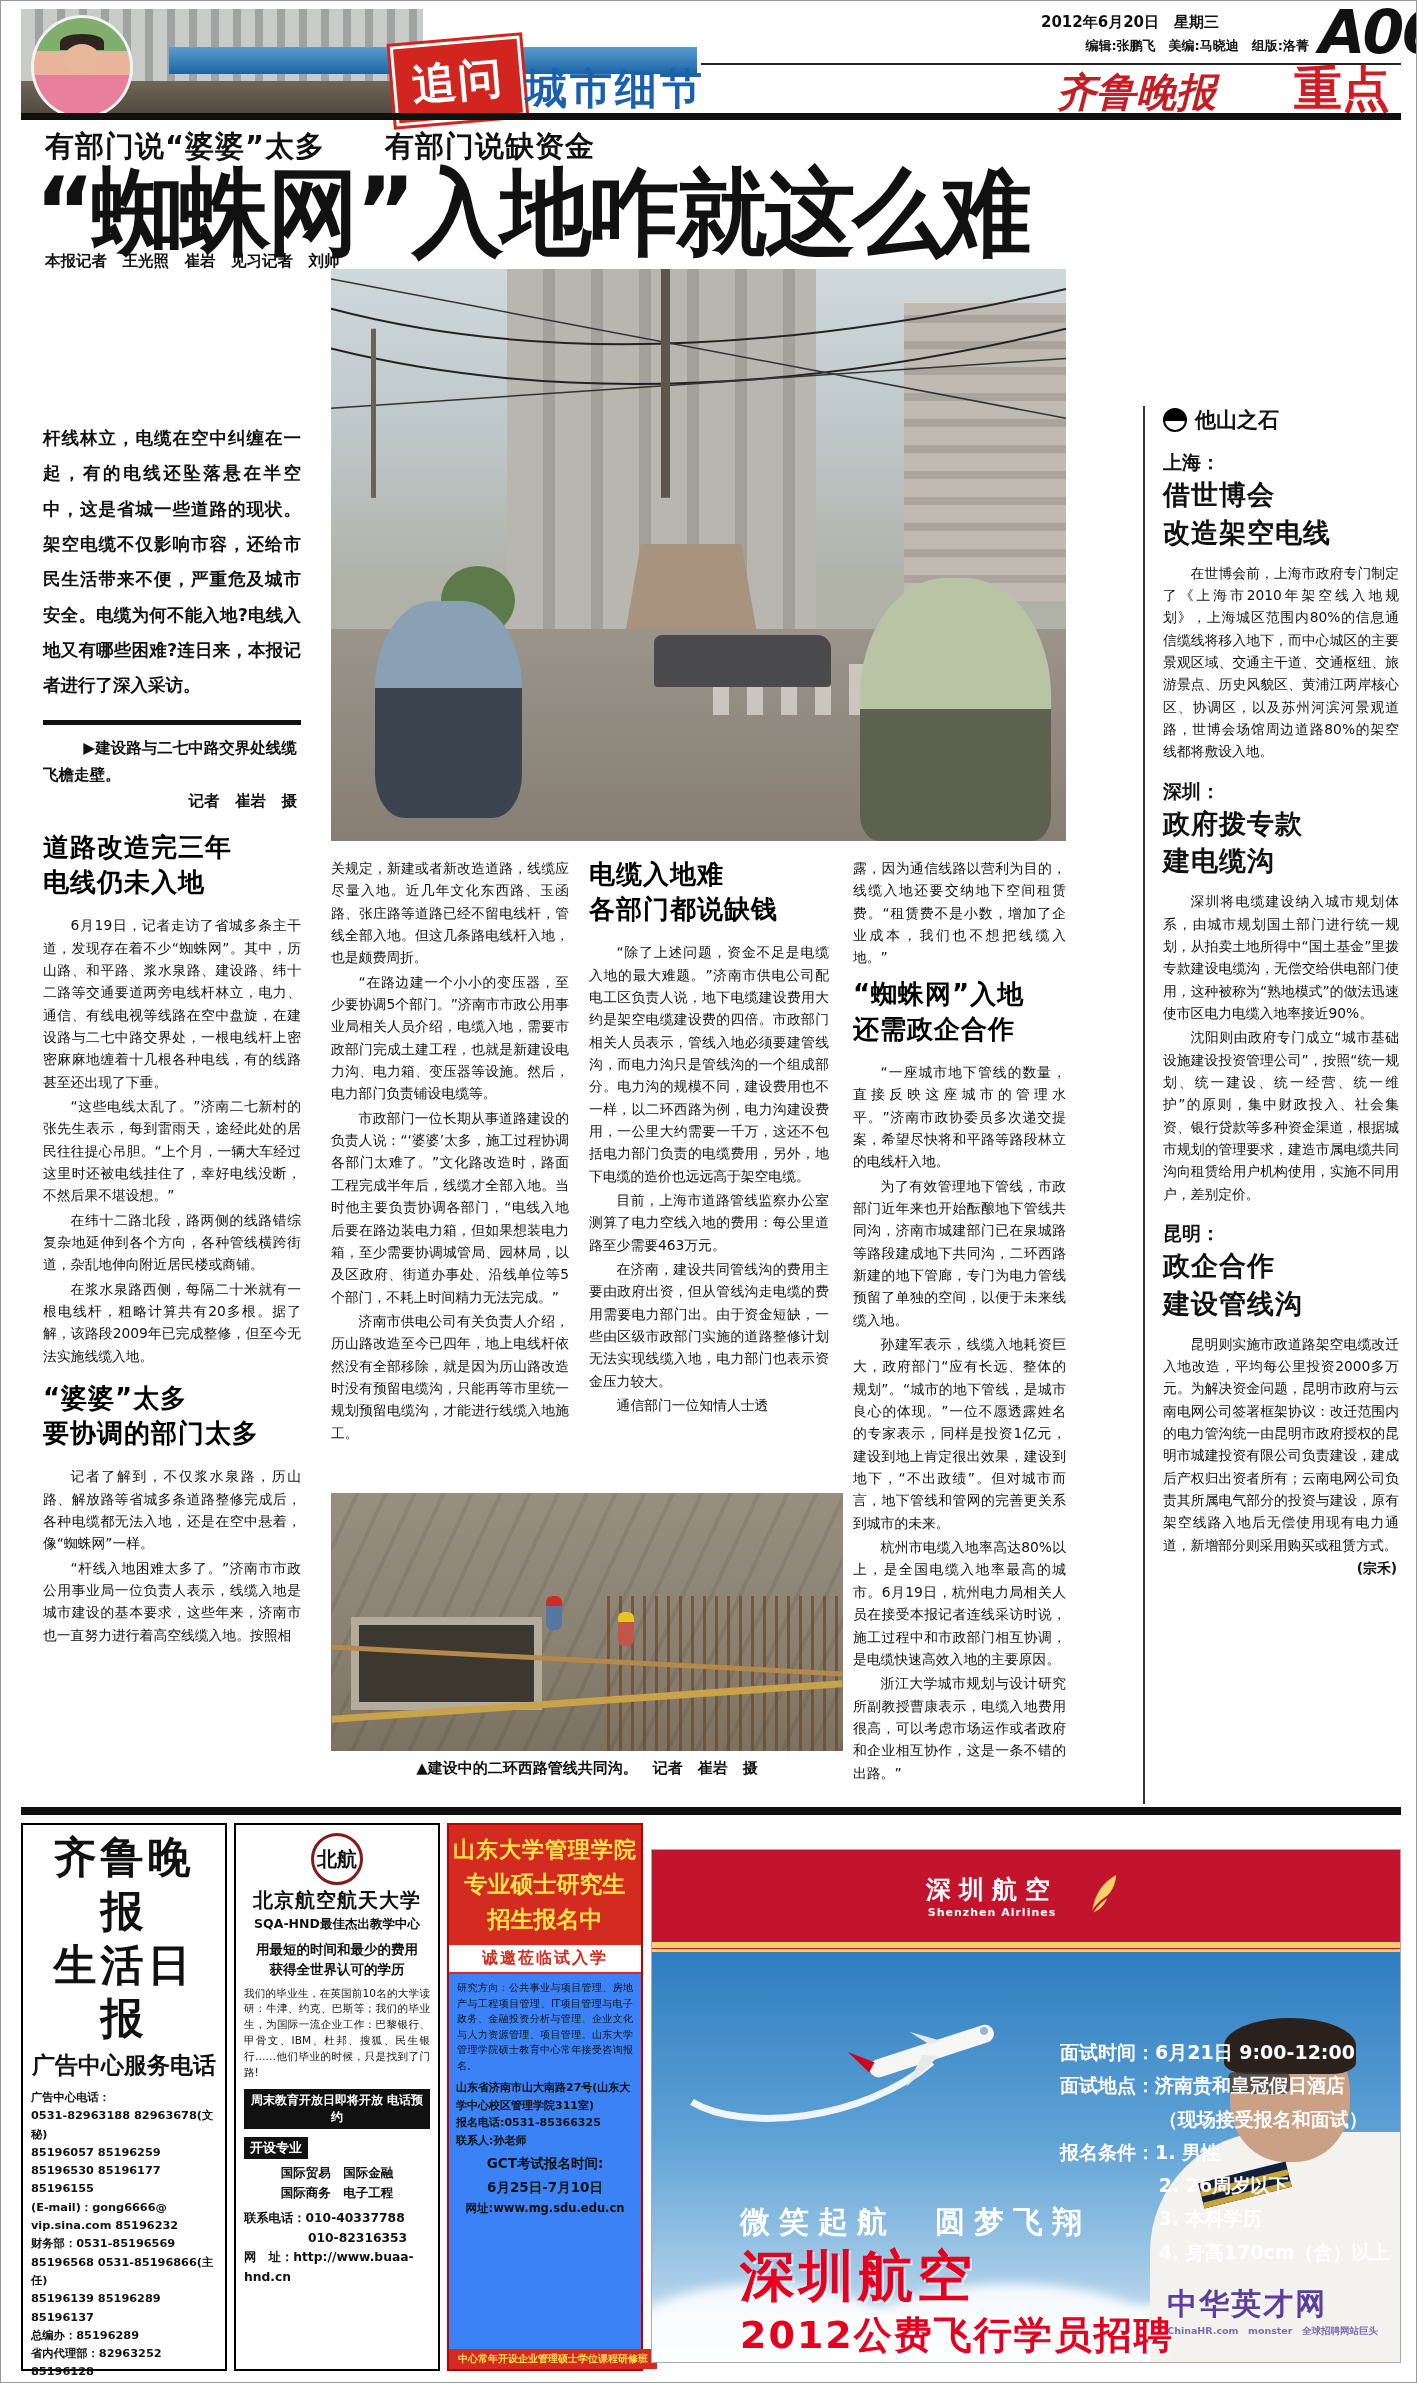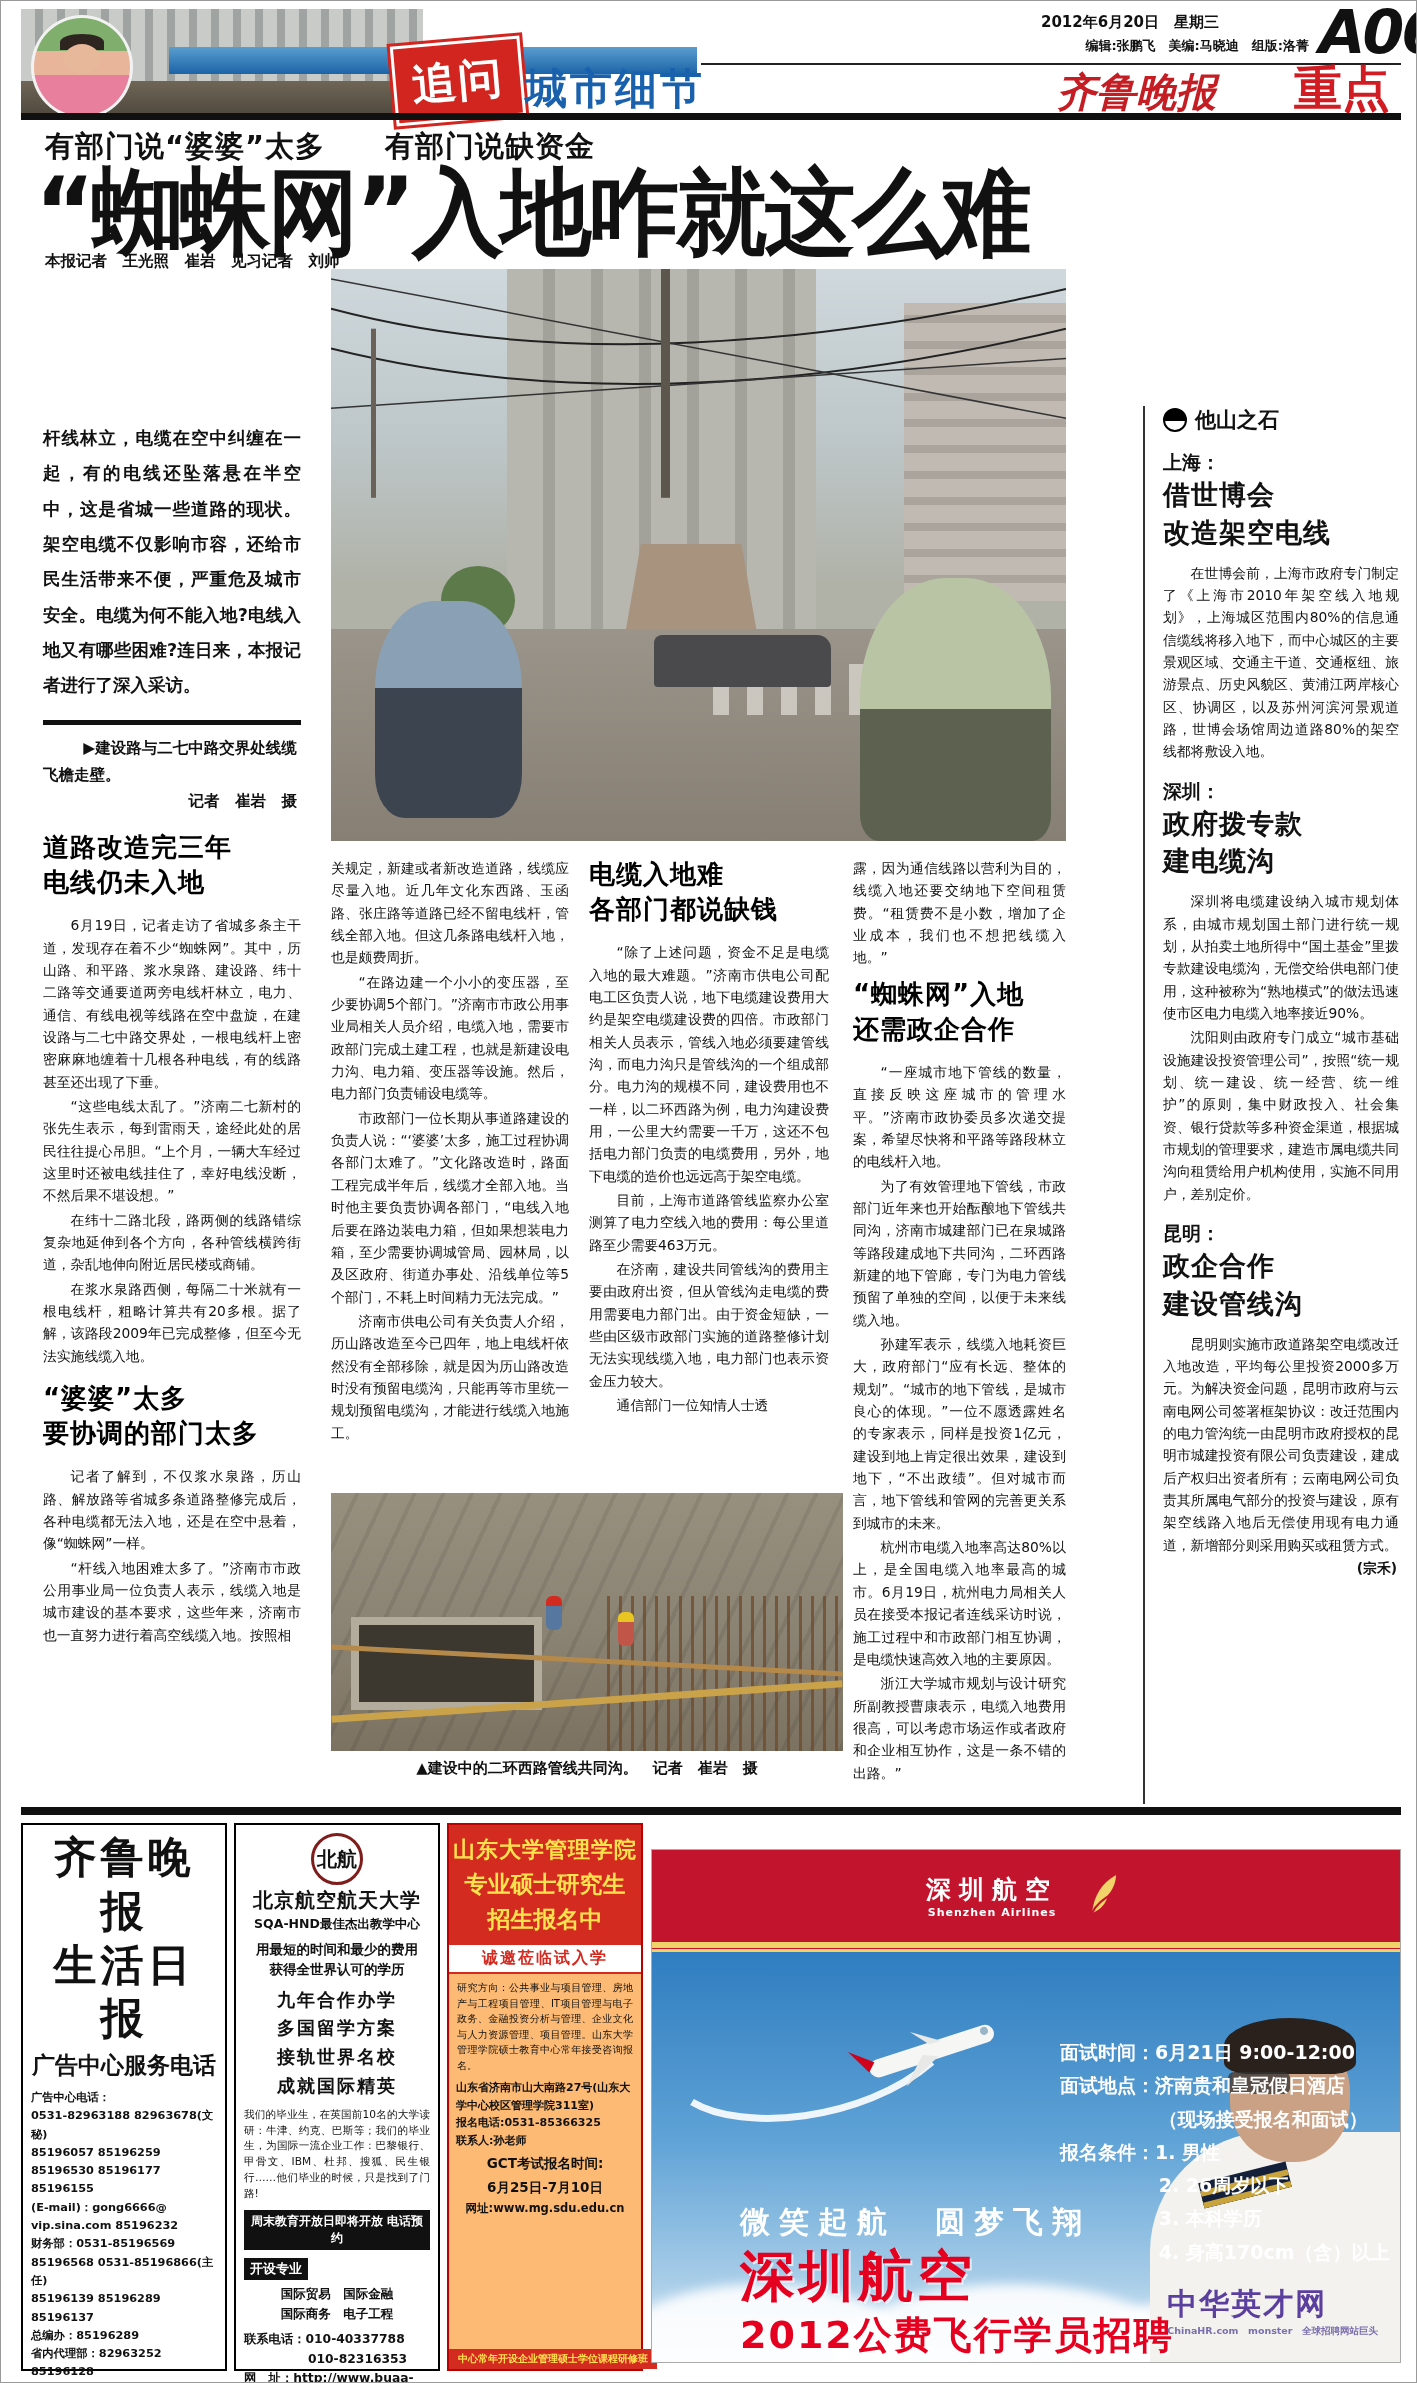--- a/index.html
+++ b/index.html
@@ -73,21 +73,21 @@
      display:flex;align-items:center;justify-content:center;font-size:20px;font-weight:900;}
   .ad2-school{font-size:20px;font-weight:900;letter-spacing:1px;}
   .ad2-sub{font-size:12.5px;font-weight:700;margin-top:2px;}
   .ad2-slogan{font-size:13.5px;font-weight:800;margin-top:6px;line-height:1.5;}
   .ad2-bullets{font-size:18px;font-weight:900;line-height:1.6;margin-top:6px;letter-spacing:2px;}
   .ad2-body{font-size:10.6px;text-align:justify;line-height:1.5;margin-top:6px;}
   .ad2-notice{background:#111;color:#fff;font-size:12px;font-weight:700;padding:3px 4px;margin-top:8px;}
   .ad2-majors-label{display:inline-block;background:#111;color:#fff;font-size:13px;font-weight:800;padding:2px 6px;}
   .ad2-majors{font-size:12.5px;font-weight:700;margin-top:4px;line-height:1.6;}
   .ad2-contact{font-size:12.3px;font-weight:800;margin-top:6px;line-height:1.6;text-align:left;}
-  .ad3{left:446px;top:1822px;width:196px;height:548px;border:2px solid #b00;background:#fdba74;box-sizing:border-box;}
+  .ad3{left:446px;top:1822px;width:196px;height:548px;border:2px solid #b00;background:#3b82f6;box-sizing:border-box;}
   .ad3-top{background:#d42b20;color:#ffe34d;text-align:center;padding:10px 4px 8px 4px;}
   .ad3-t1{font-size:22px;font-weight:900;letter-spacing:1px;}
   .ad3-t2{font-size:23px;font-weight:900;margin-top:4px;}
   .ad3-t3{font-size:23px;font-weight:900;margin-top:4px;}
   .ad3-band{background:#fff;color:#d42b20;font-size:16px;font-weight:900;text-align:center;
      border-top:2px solid #d42b20;border-bottom:2px solid #d42b20;padding:3px 0;letter-spacing:2px;}
   .ad3-body{font-size:10px;line-height:1.55;padding:6px 8px;text-align:justify;}
   .ad3-lines{font-size:11px;font-weight:700;line-height:1.6;padding:0 7px;}
   .ad3-gct{font-size:13.5px;font-weight:900;text-align:center;margin-top:6px;}
   .ad3-web{font-size:11.5px;font-weight:700;text-align:center;margin-top:4px;}
@@ -319,26 +319,20 @@
     </div>
   </div>
 
   <div class="abs ad-box ad2">
     <div class="buaa-logo">北航</div>
     <div class="ad2-school">北京航空航天大学</div>
     <div class="ad2-sub">SQA-HND最佳杰出教学中心</div>
     <div class="ad2-slogan">
       <div>用最短的时间和最少的费用</div>
       <div>获得全世界认可的学历</div>
-    </div>
-    <div class="ad2-bullets">
-      <div>九年合作办学</div>
-      <div>多国留学方案</div>
-      <div>接轨世界名校</div>
-      <div>成就国际精英</div>
     </div>
     <div class="ad2-body">我们的毕业生，在英国前10名的大学读研：牛津、约克、巴斯等；我们的毕业生，为国际一流企业工作：巴黎银行、甲骨文、IBM、杜邦、搜狐、民生银行……他们毕业的时候，只是找到了门路!</div>
     <div class="ad2-notice">周末教育开放日即将开放 电话预约</div>
     <div style="margin-top:8px;text-align:left;">
       <span class="ad2-majors-label">开设专业</span>
     </div>
     <div class="ad2-majors">
       <div>国际贸易　国际金融</div>
       <div>国际商务　电子工程</div>
     </div>

